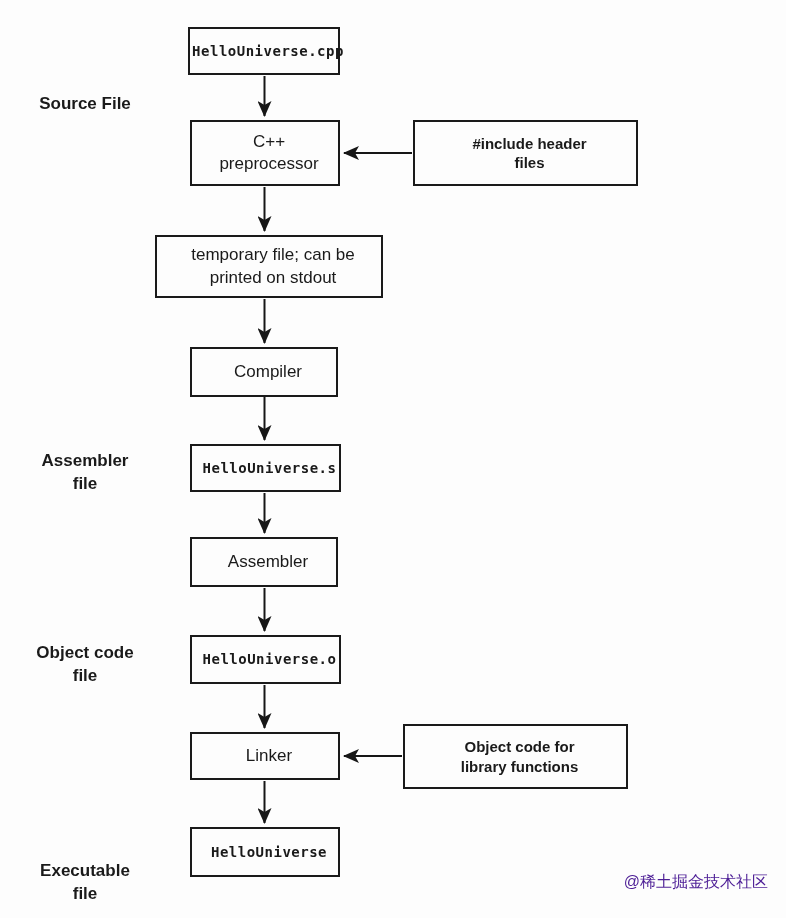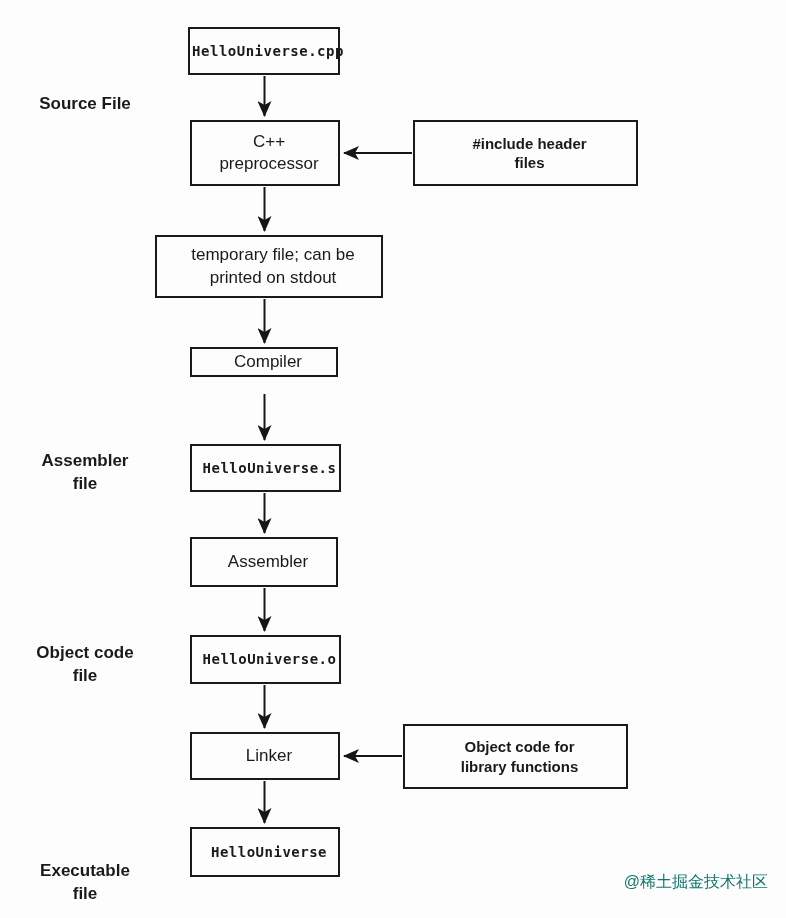--- a/index.html
+++ b/index.html
@@ -57,21 +57,21 @@
     font-size: 17px;
     font-weight: 700;
     white-space: pre-line;
     line-height: 1.35;
   }
   .watermark {
     position: absolute;
     right: 18px;
     top: 872px;
     font-size: 16px;
-    color: #0f766e;
+    color: #4c1d95;
     font-weight: 400;
   }
 </style>
 </head>
 <body>
 
 <div class="canvas">
 
   <svg class="arrows" width="786" height="918" viewBox="0 0 786 918" xmlns="http://www.w3.org/2000/svg">
     <defs>
@@ -94,21 +94,21 @@
   </svg>
 
   <div class="node mono" style="left:188px; top:27px; width:152px; height:48px;">HelloUniverse.cpp</div>
 
   <div class="node sans" style="left:190px; top:120px; width:150px; height:66px;">C++
 preprocessor</div>
 
   <div class="node sans" style="left:155px; top:235px; width:228px; height:63px;">temporary file; can be
 printed on stdout</div>
 
-  <div class="node sans" style="left:190px; top:347px; width:148px; height:30px;">Compiler</div>
+  <div class="node sans" style="left:190px; top:347px; width:148px; height:50px;">Compiler</div>
 
   <div class="node mono" style="left:190px; top:444px; width:151px; height:48px;">HelloUniverse.s</div>
 
   <div class="node sans" style="left:190px; top:537px; width:148px; height:50px;">Assembler</div>
 
   <div class="node mono" style="left:190px; top:635px; width:151px; height:49px;">HelloUniverse.o</div>
 
   <div class="node sans" style="left:190px; top:732px; width:150px; height:48px;">Linker</div>
 
   <div class="node mono" style="left:190px; top:827px; width:150px; height:50px;">HelloUniverse</div>

